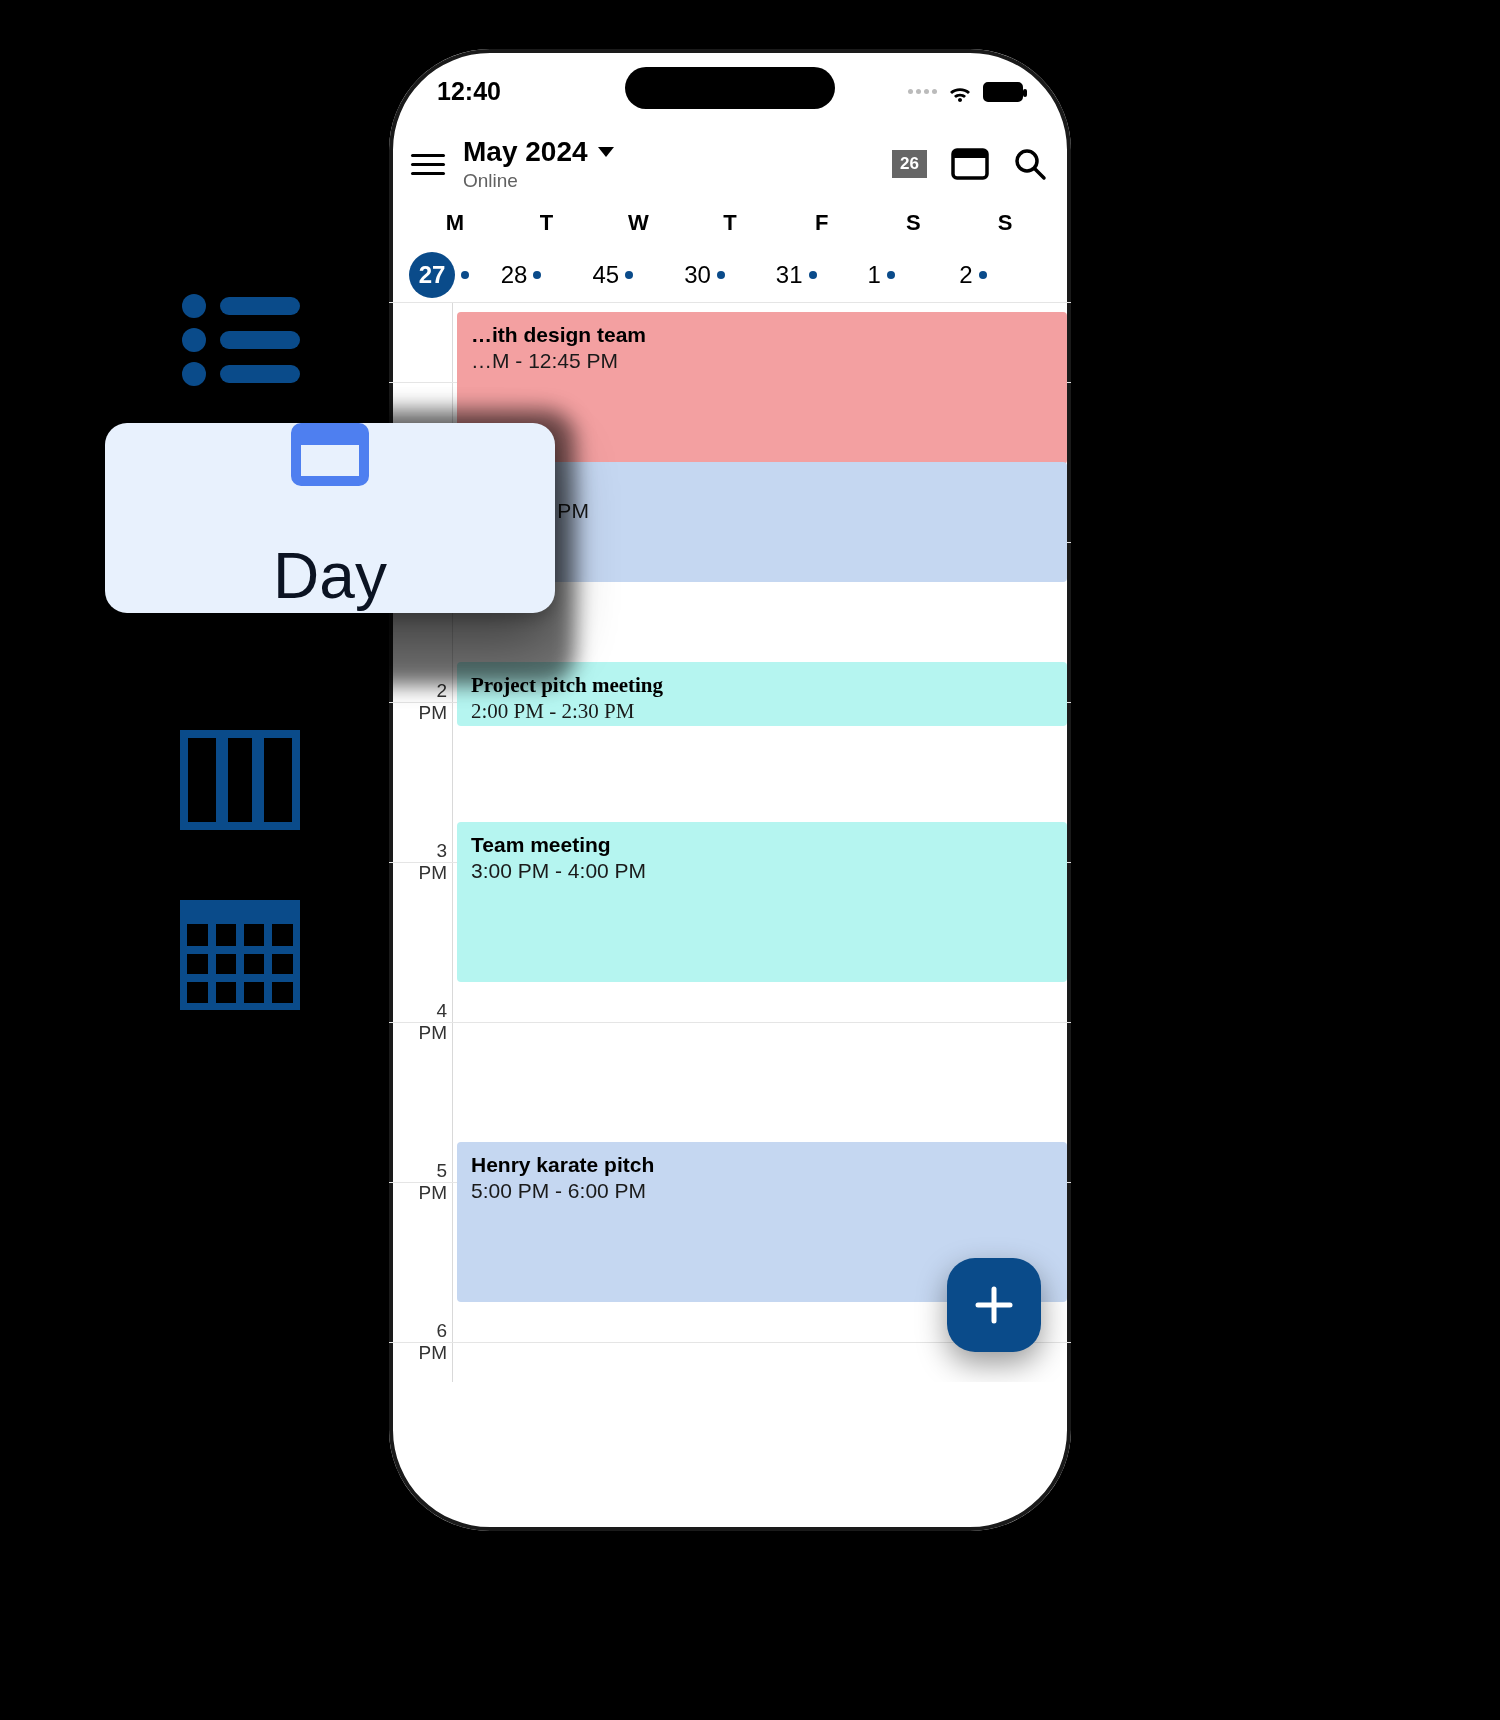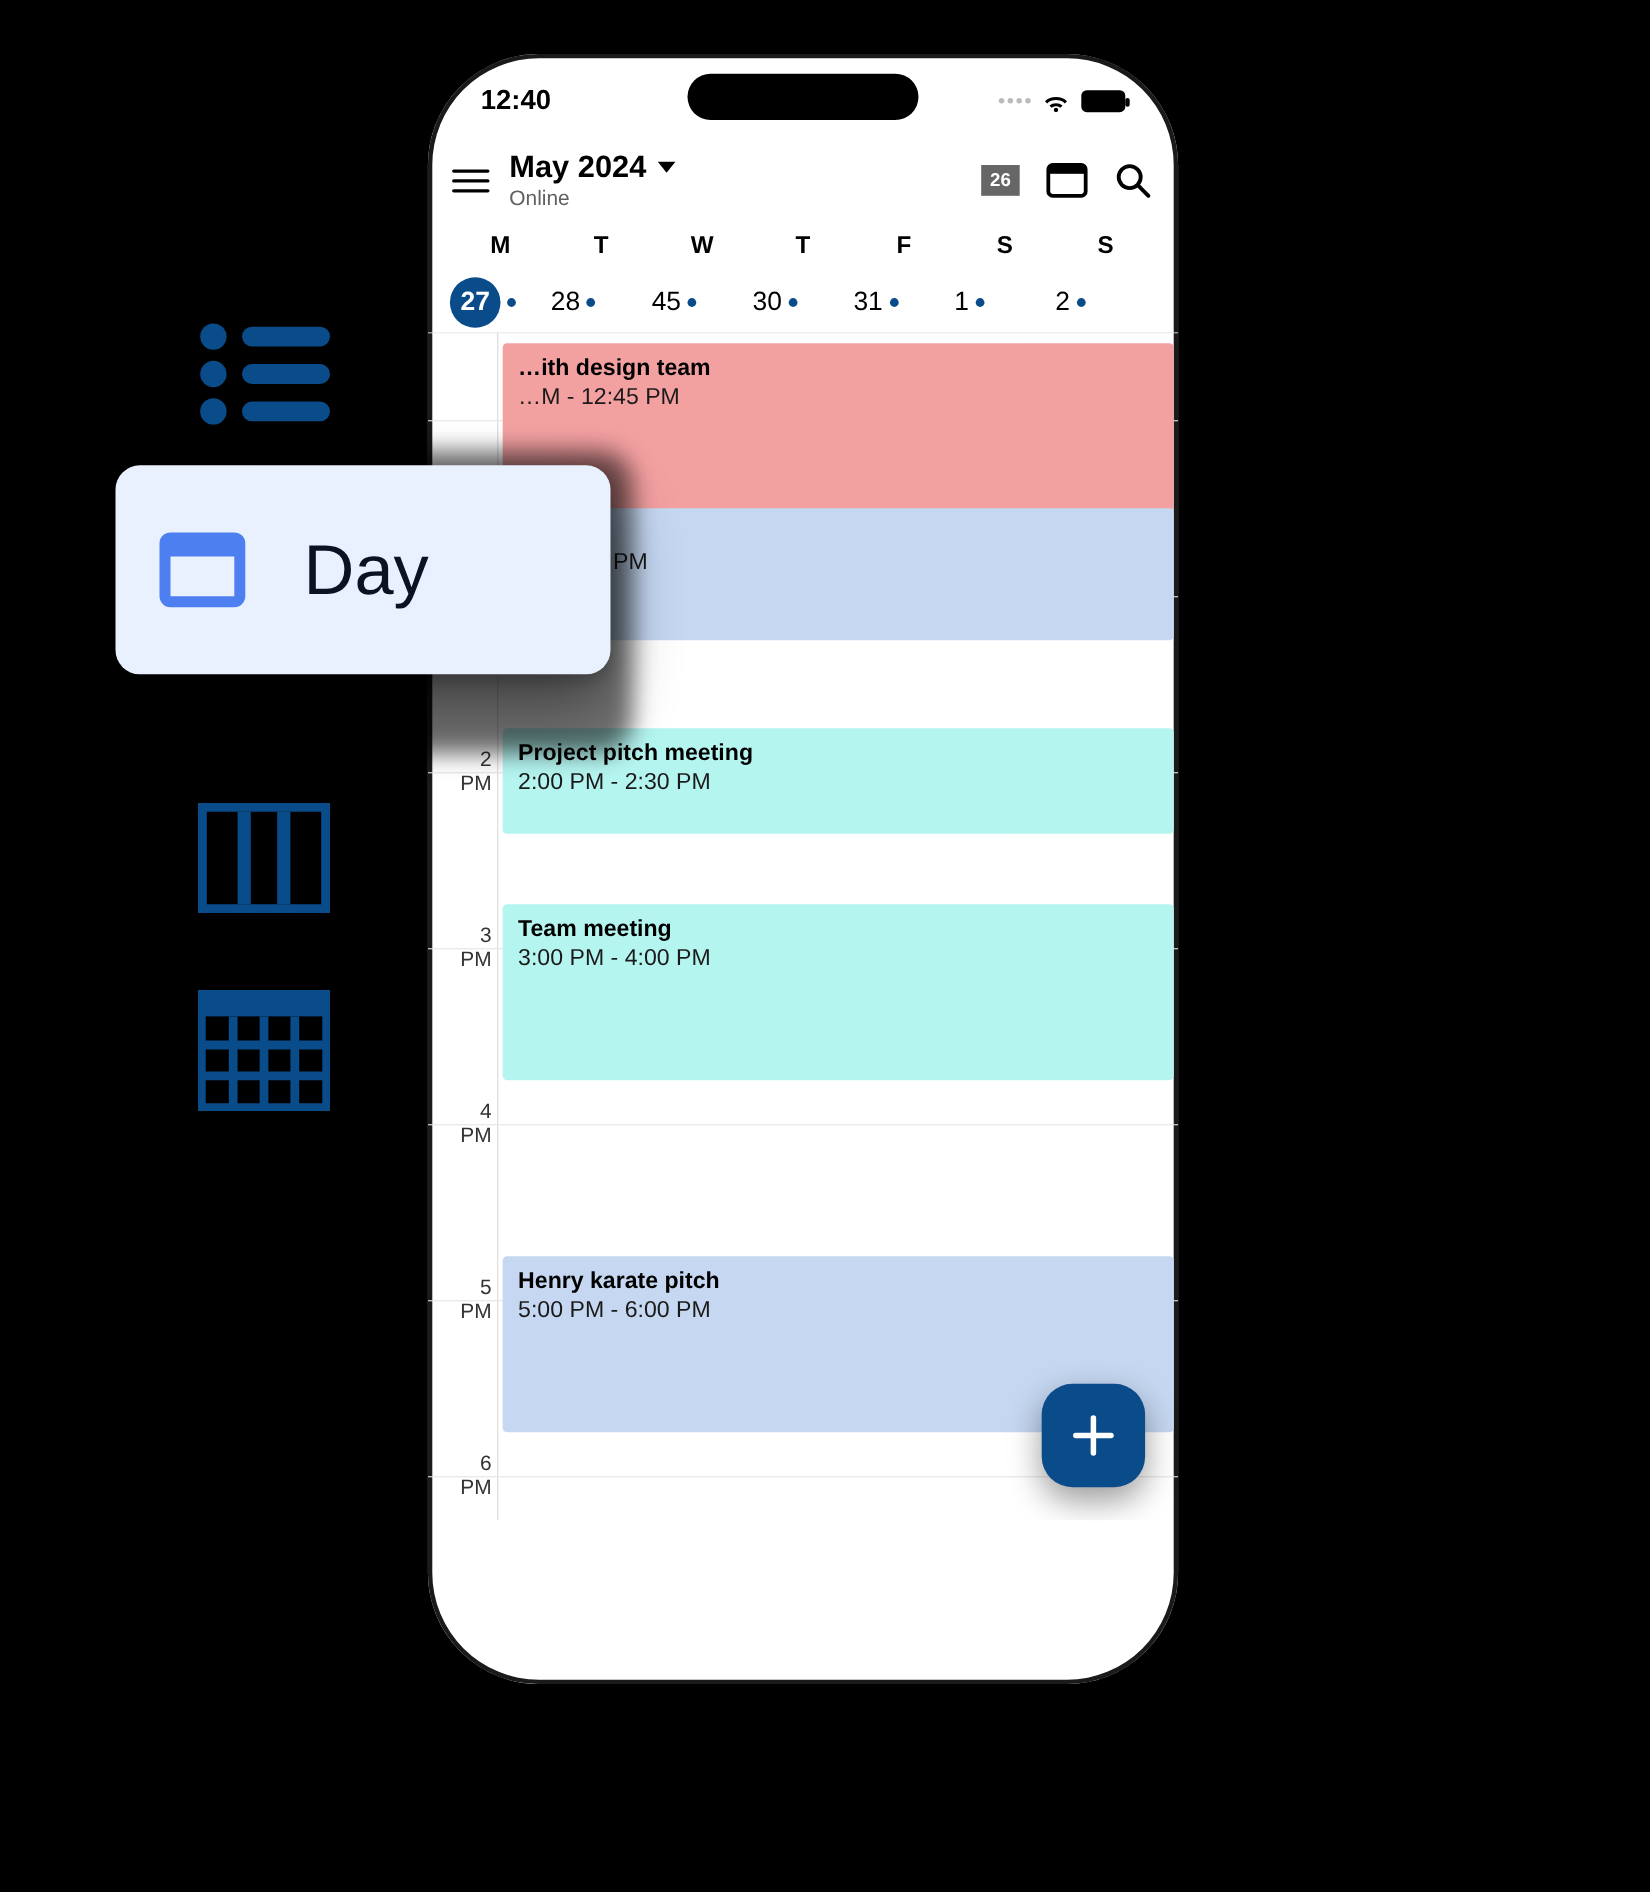--- a/index.html
+++ b/index.html
@@ -93,20 +93,21 @@
   .view-icons{position:absolute;left:180px;top:290px;display:flex;flex-direction:column;gap:70px;z-index:4;}
   .view-icon svg{display:block;}
   .day-card{
     position:absolute;left:105px;top:423px;
     width:450px;height:190px;
     background:var(--pale-blue);
     border-radius:22px;
     box-shadow:0 30px 60px rgba(0,0,0,.45), 0 6px 14px rgba(0,0,0,.2);
     display:flex;align-items:center;gap:53px;padding:0 40px;
     z-index:20;
+    flex-direction:column;
   }
   .day-card-shadow{position:absolute;left:80px;top:410px;width:495px;height:275px;border-radius:30px;filter:blur(10px);background:rgba(0,0,0,.55);z-index:3;}
   .day-card-icon{width:78px;height:68px;border:10px solid var(--brand-light);border-top-width:22px;border-radius:10px;}
   .day-card-label{font-size:64px;font-weight:500;color:var(--ios-black);}
 </style>
 </head>
 <body>
 
 <div class="view-icons">
   <div class="view-icon">
@@ -249,21 +250,21 @@
       <div class="hour" style="top: 1040px;"></div>
       <div class="hour-label" style="top: 1040px;">6<br>PM</div>
       <div class="event" style="top: 10px; height: 152px; background: var(--event-red);">
         <div class="title">…ith design team</div>
         <div class="time">…M - 12:45 PM</div>
       </div>
       <div class="event" style="top: 160px; height: 120px; background: var(--event-blue);">
         <div class="title">Henry</div>
         <div class="time">… - 1:30 PM</div>
       </div>
-      <div class="event" style="top: 360px; height: 96px; background: var(--event-teal);">
+      <div class="event" style="top: 360px; height: 64px; background: var(--event-teal); font-family: Liberation Serif, serif;">
         <div class="title">Project pitch meeting</div>
         <div class="time">2:00 PM - 2:30 PM</div>
       </div>
       <div class="event" style="top: 520px; height: 160px; background: var(--event-teal);">
         <div class="title">Team meeting</div>
         <div class="time">3:00 PM - 4:00 PM</div>
       </div>
       <div class="event" style="top: 840px; height: 160px; background: var(--event-blue);">
         <div class="title">Henry karate pitch</div>
         <div class="time">5:00 PM - 6:00 PM</div>

